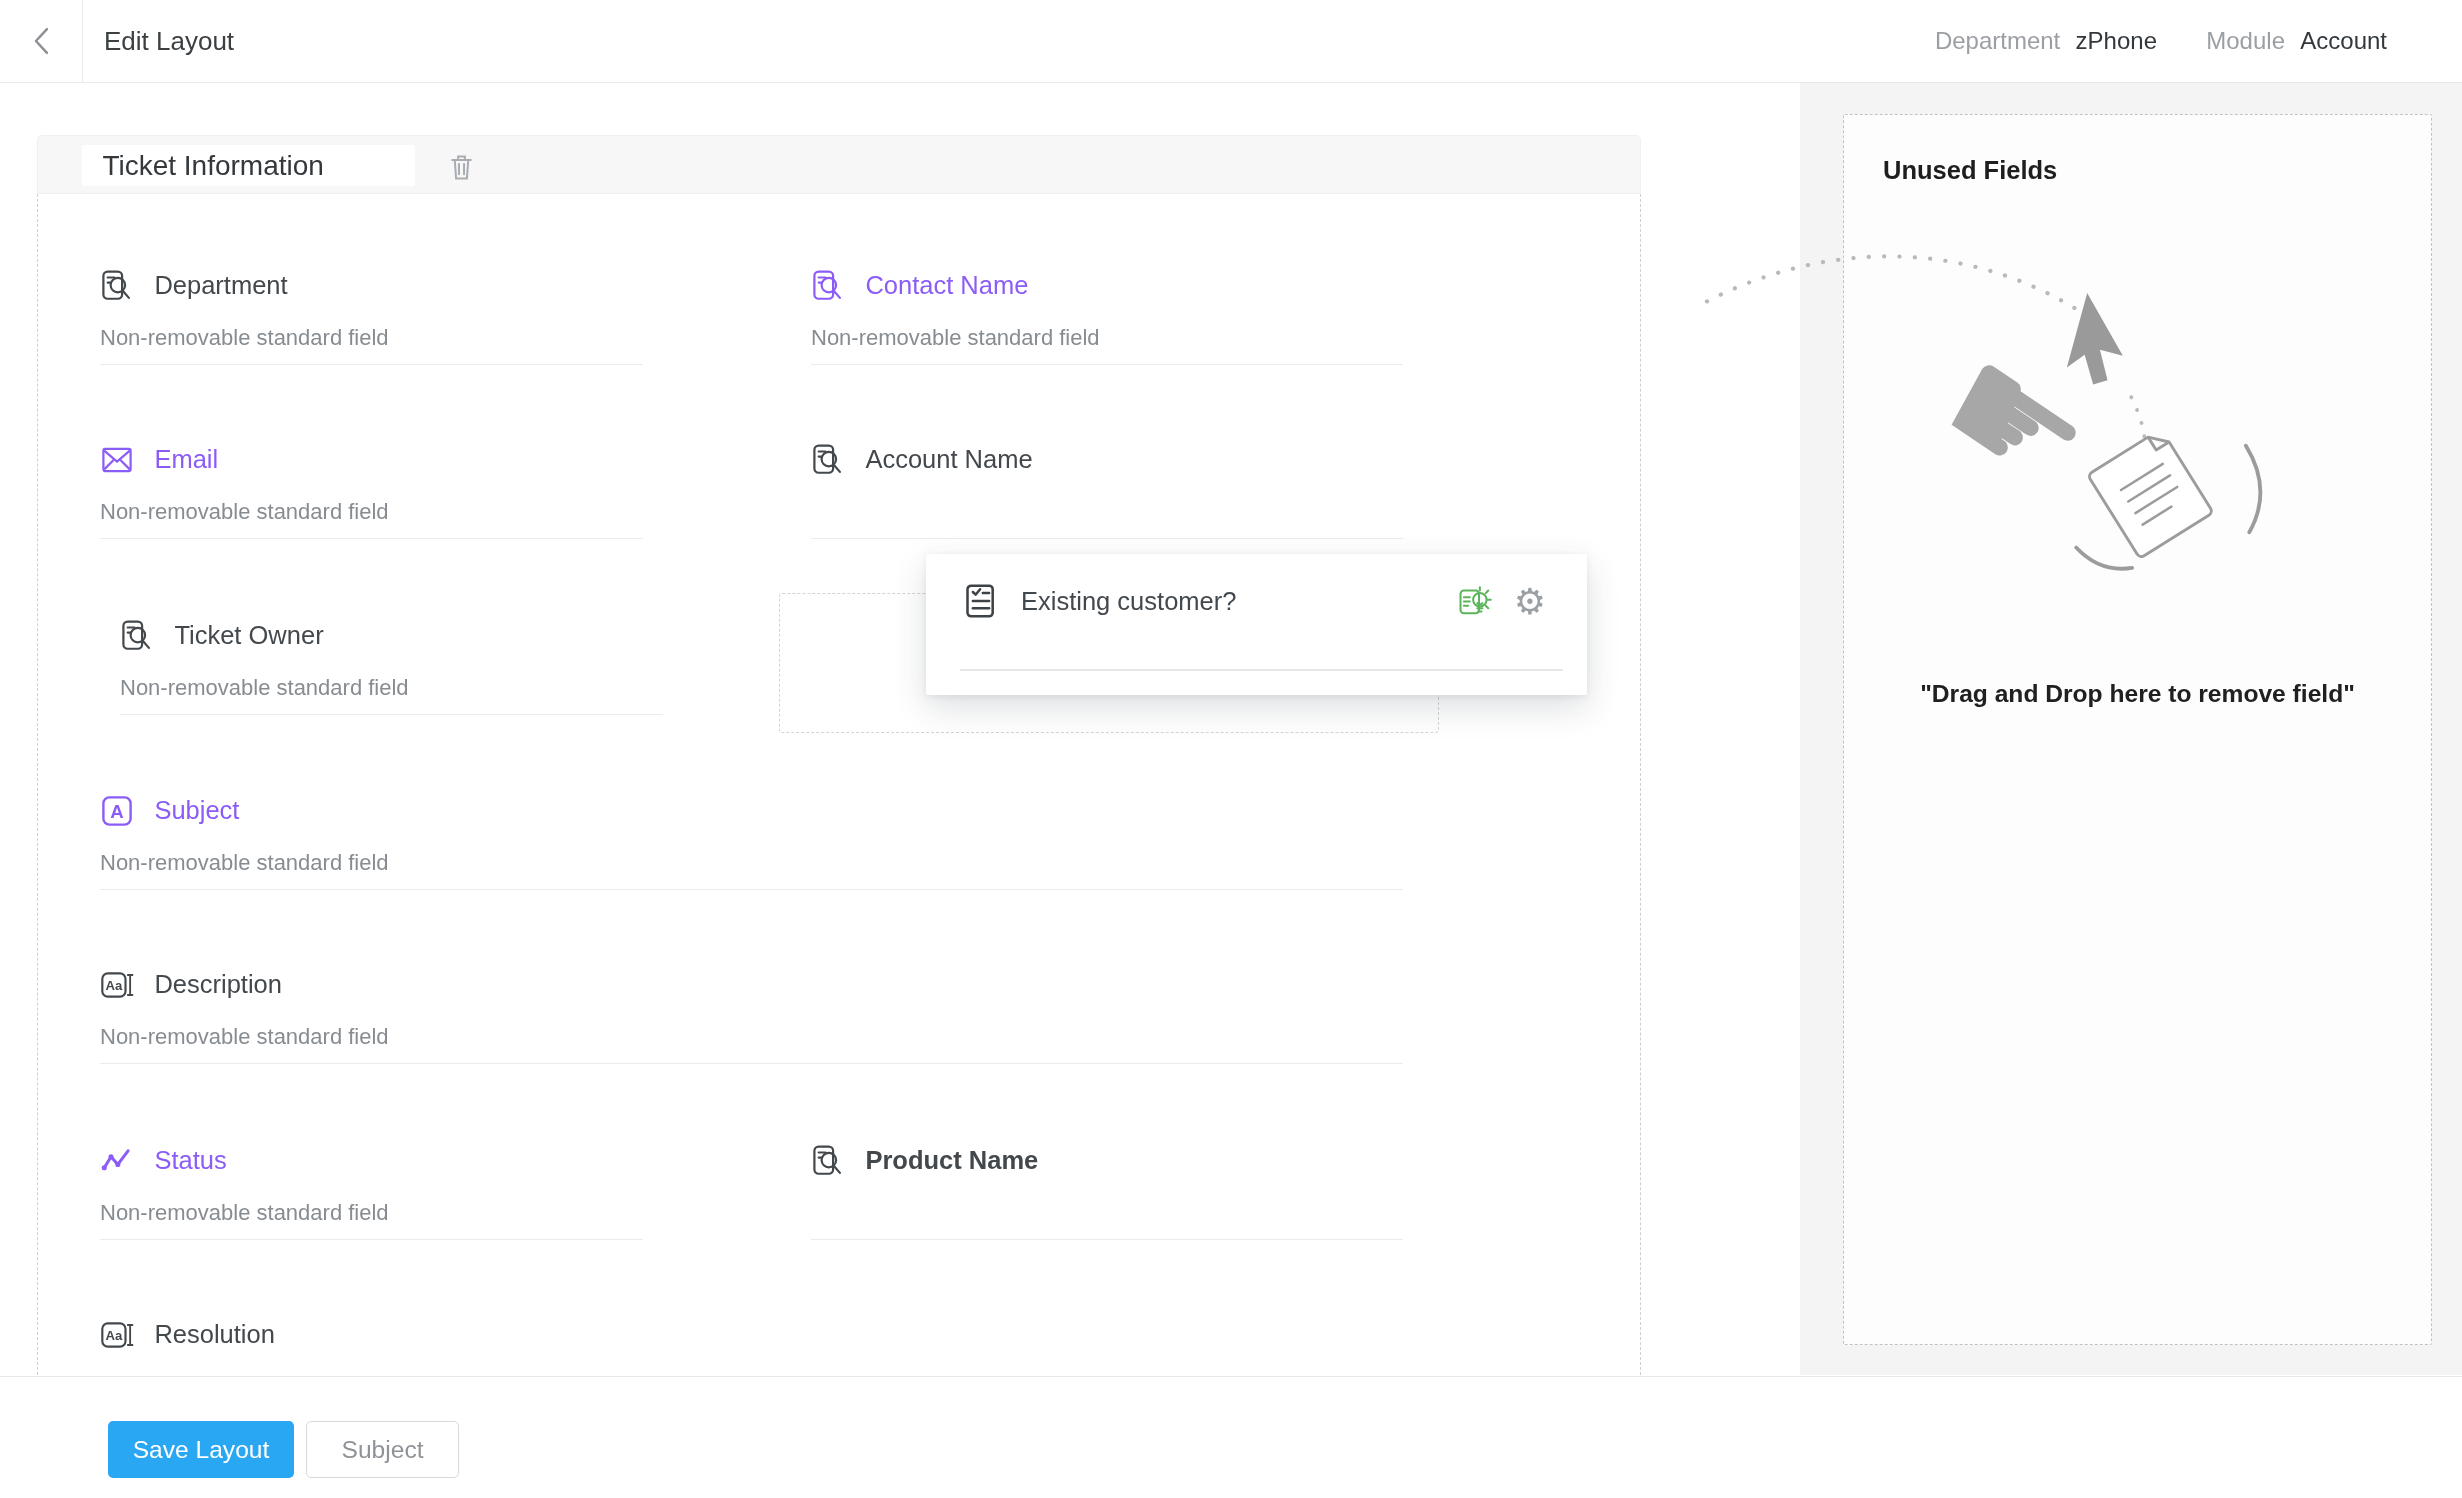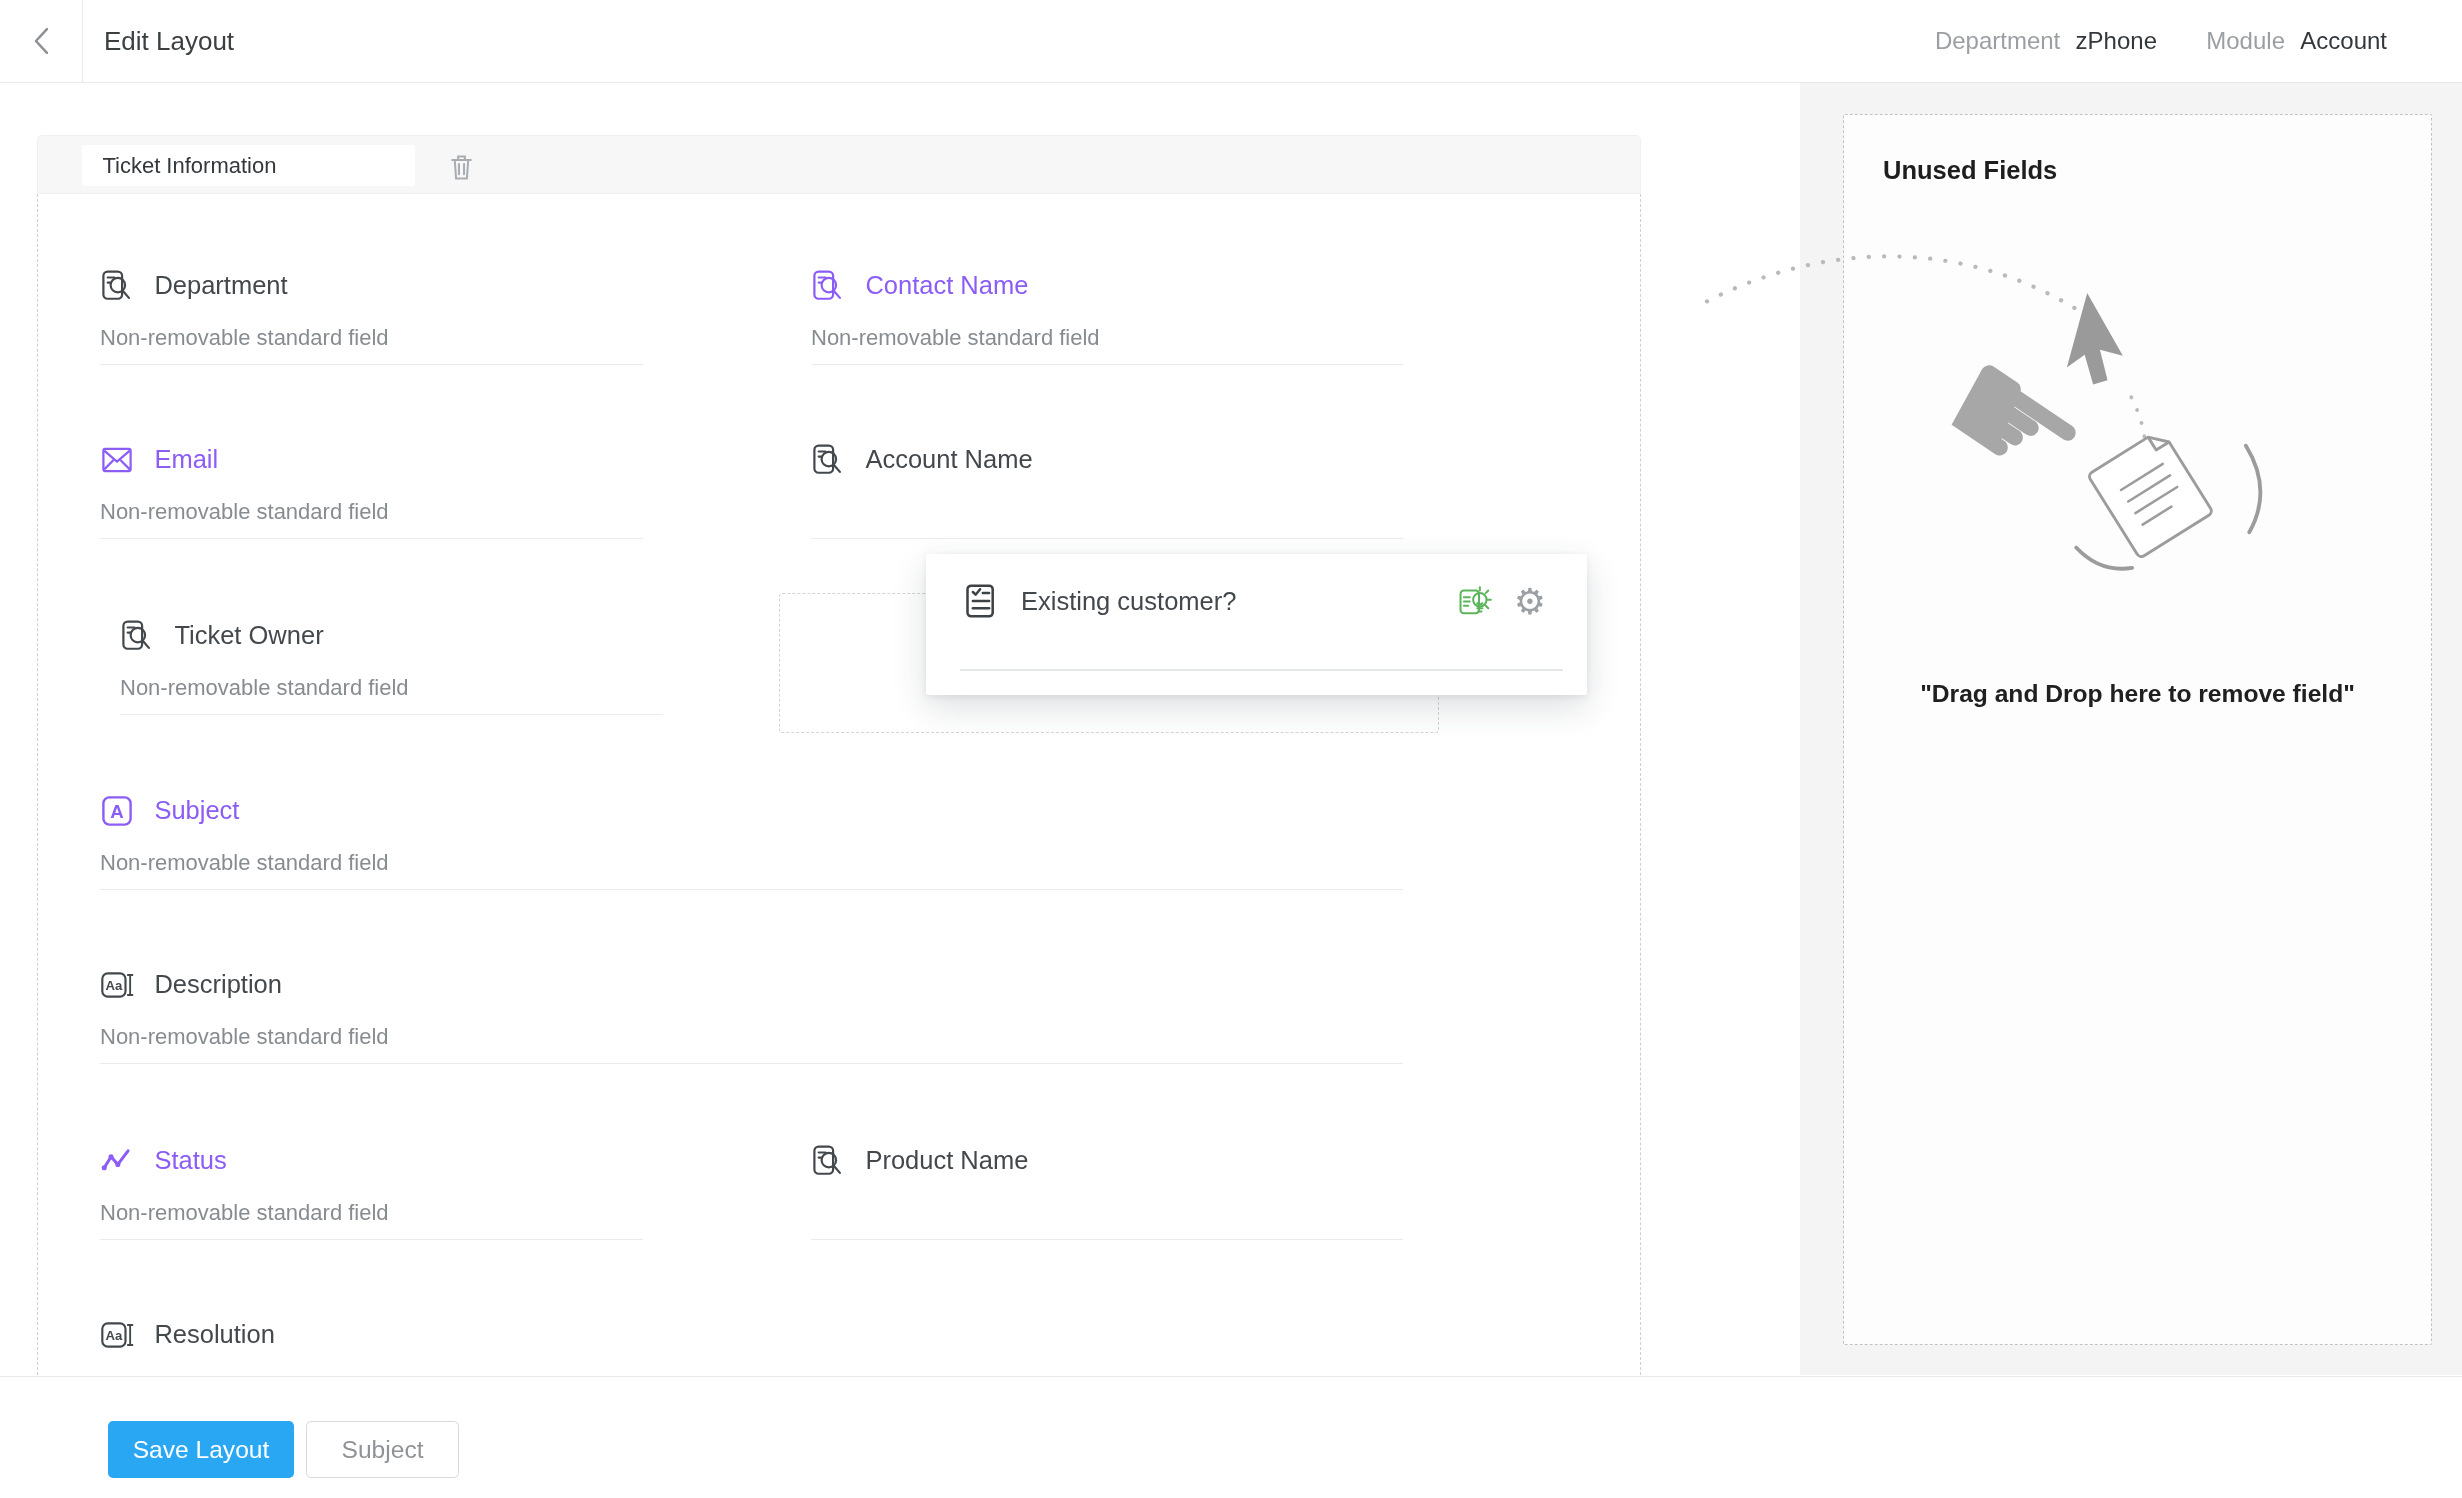--- a/index.html
+++ b/index.html
@@ -23,42 +23,42 @@
   .meta-gap{width:18.7px;}
   
   .main{position:absolute;left:0;top:82px;width:2462px;height:1293px;background:#fff;overflow:hidden;}
   .rail{position:absolute;left:1800px;top:0;width:662px;height:1293px;background:#f4f4f5;}
   
   .section{position:absolute;left:37px;top:53px;width:1604px;height:1240px;}
   .sec-head{position:absolute;left:0;top:0;right:0;height:59px;background:#f7f7f8;
     border:0.8px solid #f0f0f1;border-radius:5.1px 5.1px 0 0;box-sizing:border-box;}
   .sec-name{position:absolute;left:44px;top:9.3px;width:333px;height:41px;background:#fff;
     border:none;border-radius:2.5px;font-family:"Liberation Sans",sans-serif;
-    font-size:22px;color:#33383d;padding:0 0 0 20.4px;box-sizing:border-box;outline:none;}
+    font-size:28px;color:#33383d;padding:0 0 0 20.4px;box-sizing:border-box;outline:none;}
   .sec-trash{position:absolute;left:405px;top:12.7px;width:37px;height:37px;display:flex;
     align-items:center;justify-content:center;cursor:pointer;color:#a9adb2;}
   .sec-body{position:absolute;left:0;top:59px;right:0;bottom:0;background:#fff;
     border-left:0.8px dashed #cfcfcf;border-right:0.8px dashed #cfcfcf;}
   
   .field{position:absolute;}
   .f-head{display:flex;align-items:center;gap:20.4px;height:41px;}
   .ficon{width:34px;height:34px;flex:0 0 34px;color:#43484d;display:flex;align-items:center;justify-content:center;}
   .flabel{font-size:25.5px;color:#43484d;white-space:nowrap;}
   .red .ficon,.red .flabel{color:#8b5cf6;}
   .fhelp{margin-top:18.7px;height:27px;font-size:22px;color:#878c91;}
   .fline{height:1.7px;background:#e9ecef;margin-top:12px;}
   .pos-r1c1{left:100px;top:183px;width:543px;}
   .pos-r1c2{left:811px;top:183px;width:592px;}
   .pos-r2c1{left:100px;top:357px;width:543px;}
   .pos-r2c2{left:811px;top:357px;width:592px;}
   .pos-r3c1{left:100px;top:533px;width:543px;margin-left:20px;}
   .pos-r4f {left:100px;top:708px;width:1303px;}
   .pos-r5f {left:100px;top:882px;width:1303px;}
   .pos-r6c1{left:100px;top:1058px;width:543px;}
-  .pos-r6c2{left:811px;top:1058px;width:592px;}
+  .pos-r6c2{left:811px;top:1058px;width:592px;font-weight:bold;}
   .pos-r7c1{left:100px;top:1232px;width:543px;}
   
   .drop-slot{position:absolute;left:779px;top:511px;width:660px;height:140px;
     border:1.7px dashed #d4d4d4;border-radius:3.4px;box-sizing:border-box;background:#fff;z-index:2;}
   .drag-card{position:absolute;left:926px;top:472px;width:661px;height:141px;background:#fff;
     border-radius:2.5px;box-shadow:0 12px 34px rgba(40,50,60,.16), 0 1.7px 6.8px rgba(40,50,60,.08);
     z-index:6;cursor:grabbing;}
   .dc-head{position:absolute;left:37px;top:29px;display:flex;align-items:center;gap:22px;}
   .dc-icon{width:36px;height:36px;color:#3d4247;}
   .dc-label{font-size:25.5px;color:#43484d;}

